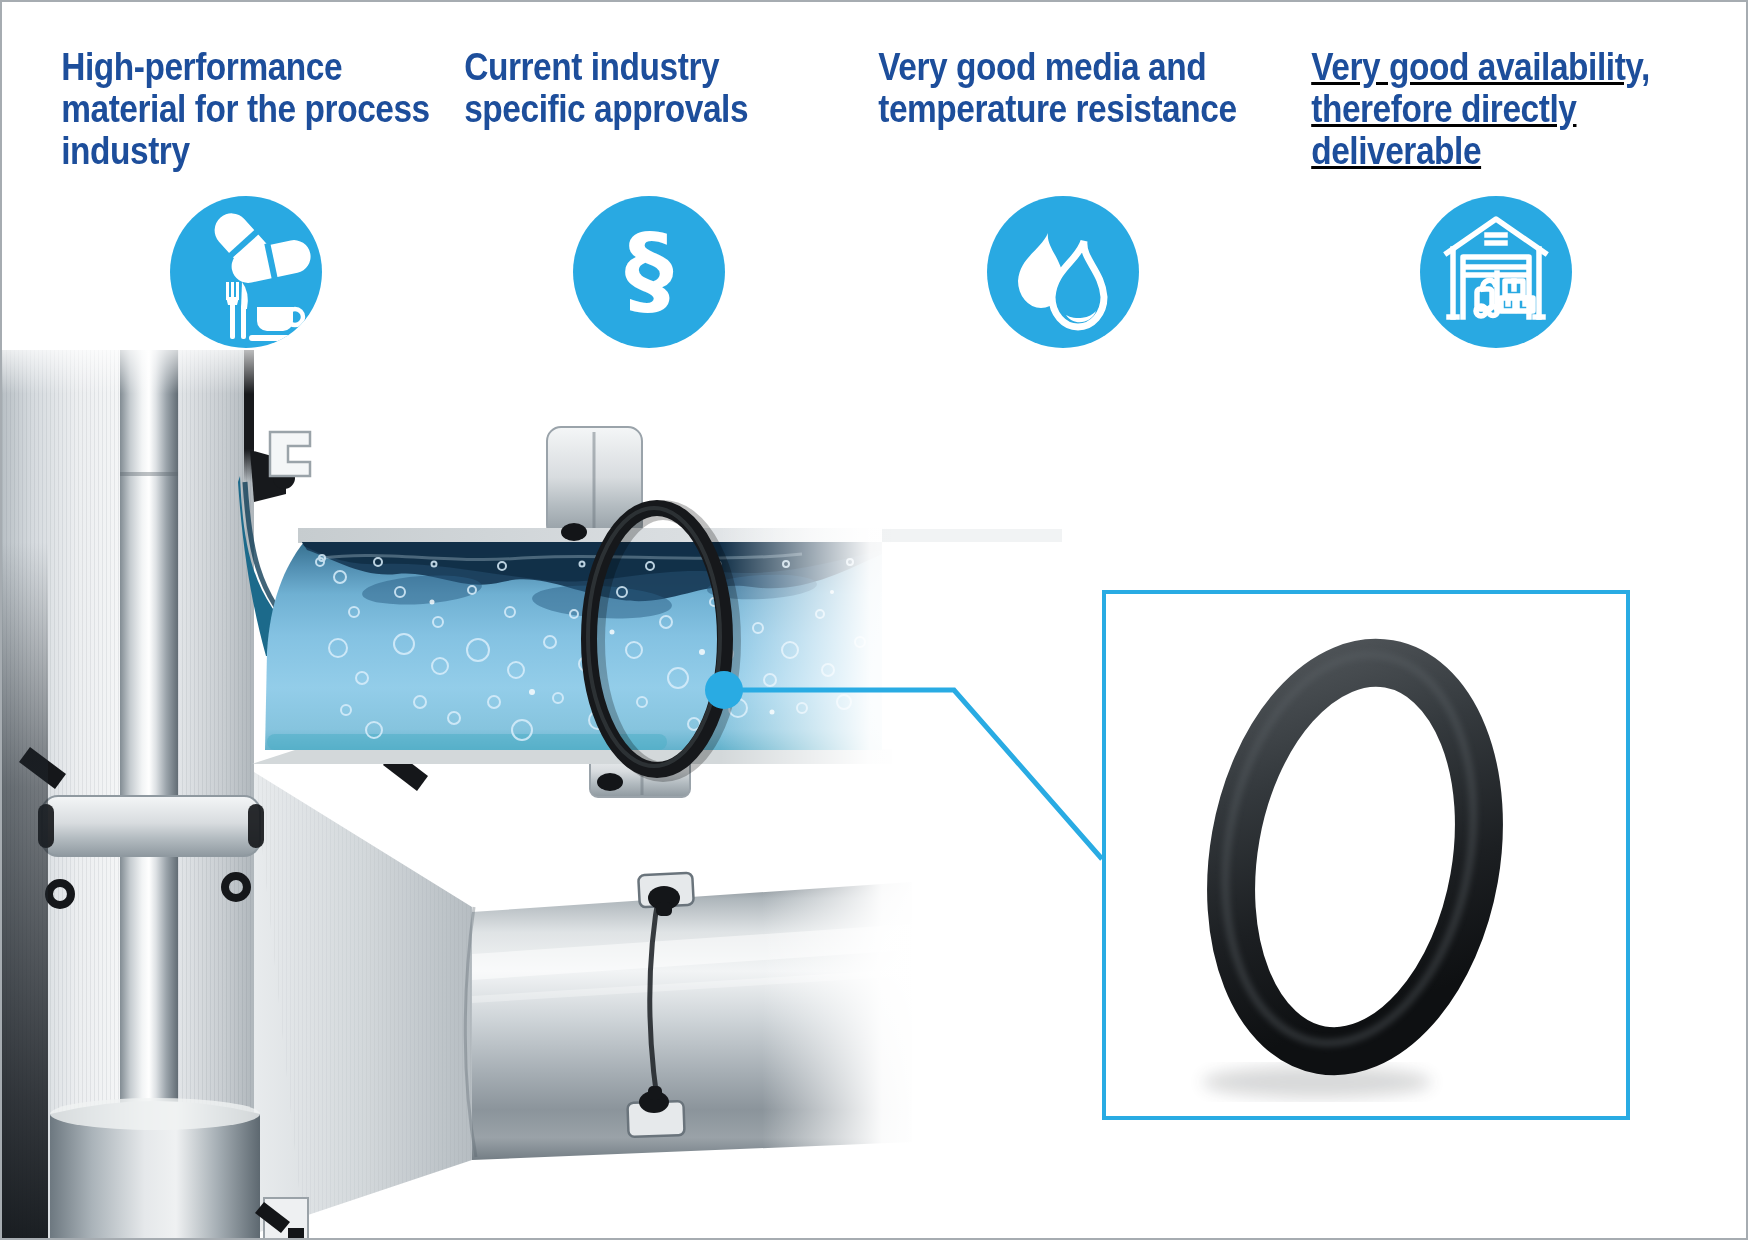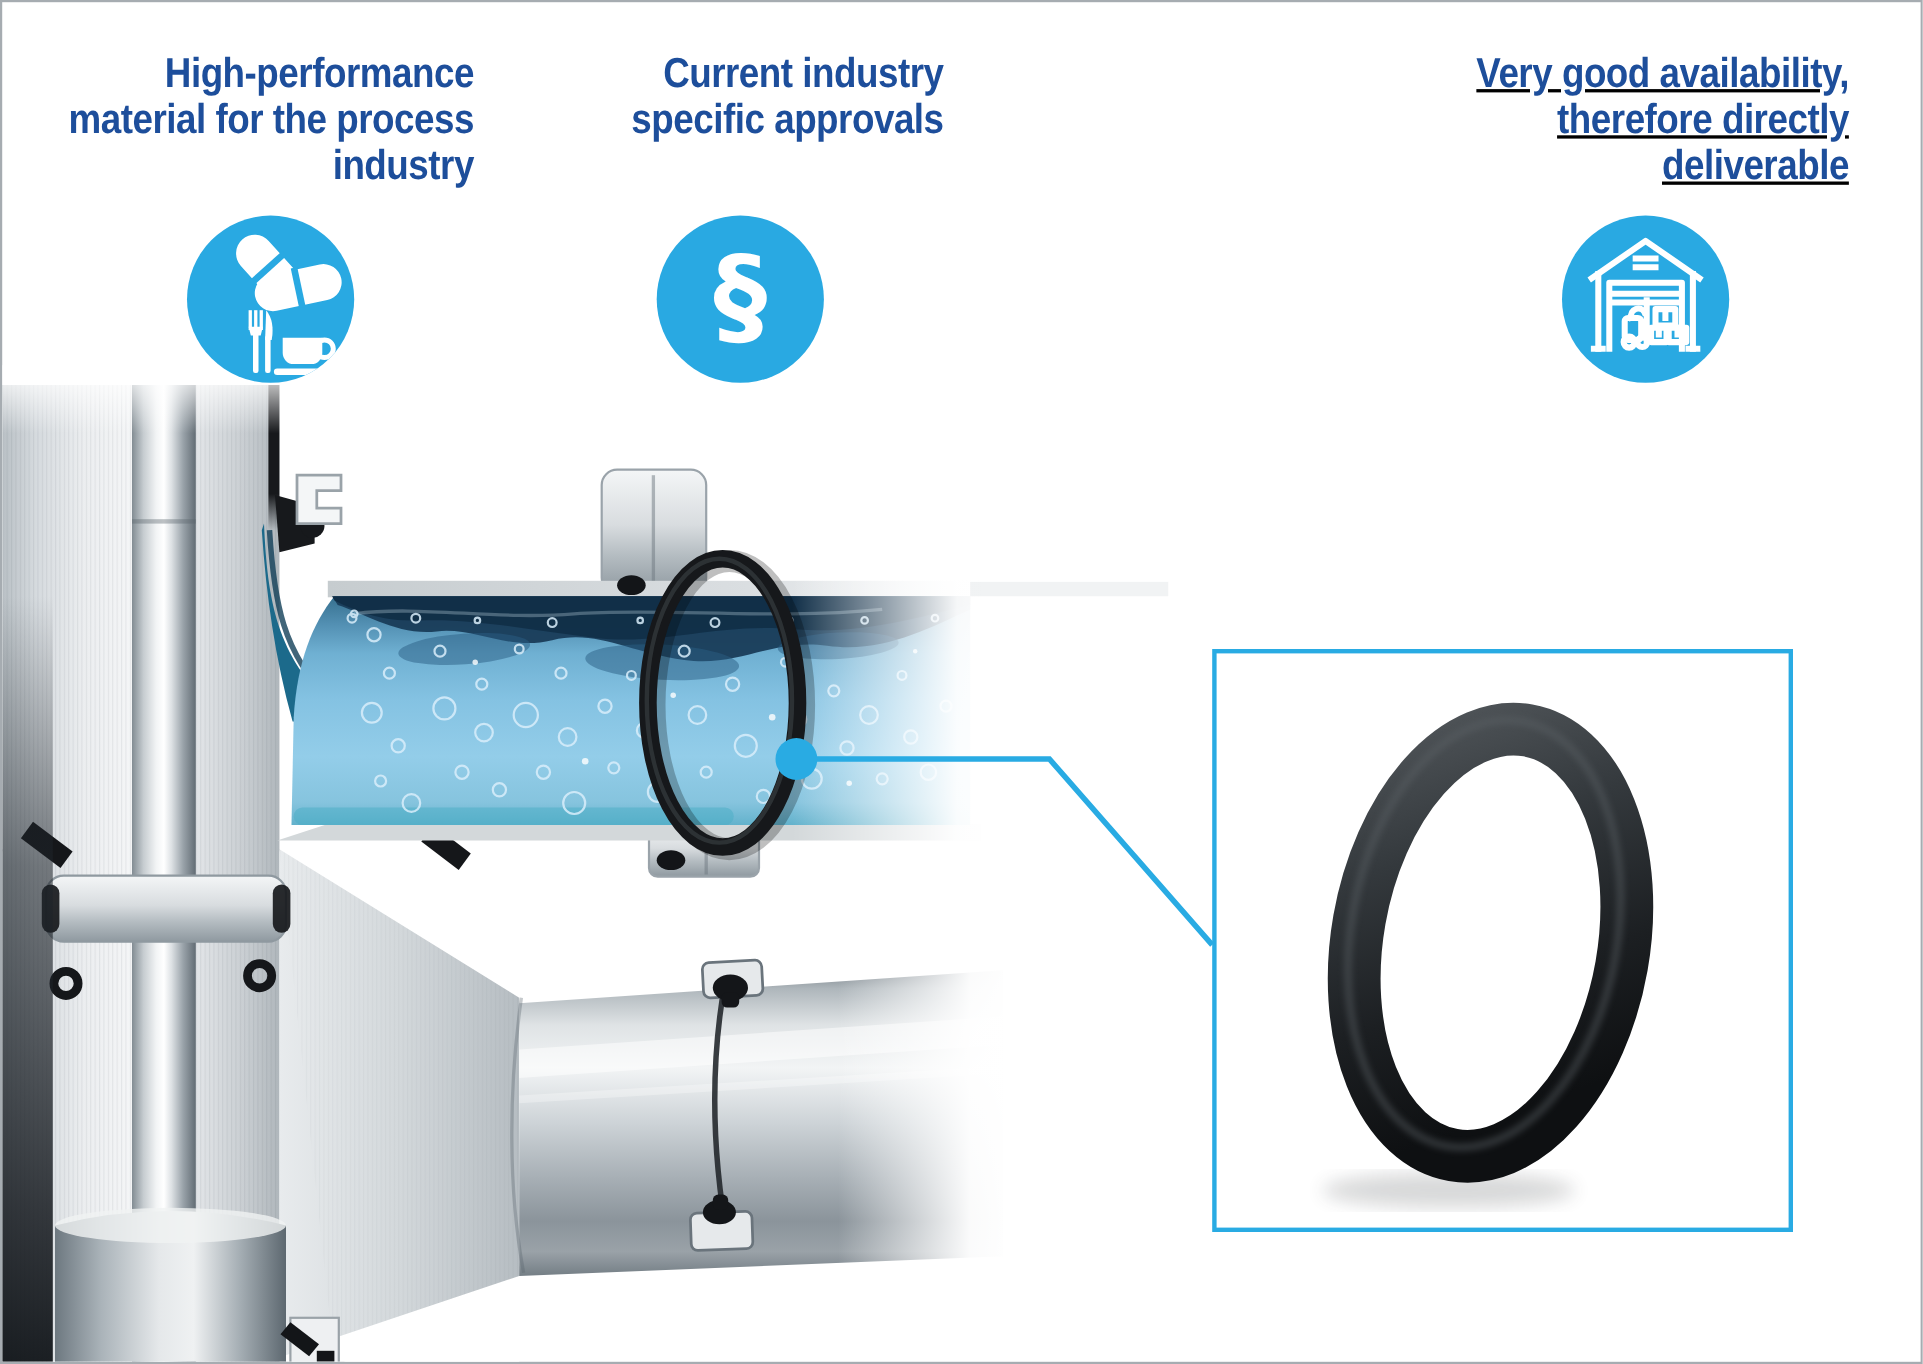--- a/index.html
+++ b/index.html
@@ -14,21 +14,21 @@
     width:1748px;height:1240px;
     background:#ffffff;
     border:2px solid var(--border-gray);
     box-sizing:border-box;
     overflow:hidden;
     font-family:"Liberation Sans", sans-serif;
   }
   .illustration-svg{position:absolute;left:0;top:0;width:1744px;height:1236px;}
   .feature-col{
     position:absolute;top:44px;width:420px;height:360px;
-    text-align:right;
+    text-align:left;
   }
   .feature-title{
     color:var(--navy-text);
     font-weight:700;
     font-size:38px;
     line-height:42px;
     letter-spacing:-0.5px;
     transform:scaleX(.88);
     transform-origin:center top;
   }
@@ -45,21 +45,21 @@
   .icon-circle svg{width:150px;height:150px;display:block;}
   .para-glyph{
     color:#ffffff;
     font-family:"DejaVu Sans", sans-serif;
     font-weight:700;
     font-size:98px;
     line-height:1;
     transform:translateY(-2px);
   }
   .col-1{left:34px;}
-  .col-2{left:461px;}
+  .col-2{left:437px;}
   .col-3{left:851px;}
   .col-4{left:1284px;text-decoration:underline;}
 </style>
 </head>
 <body>
 
 <div class="canvas">
 
   <svg class="illustration-svg" viewBox="0 0 1744 1236" aria-hidden="true">
     <defs>
@@ -363,20 +363,33 @@
   <div class="feature-col col-2">
     <div class="feature-title">
       <span>Current industry</span>
       <span>specific approvals</span>
     </div>
     <div class="icon-circle">
       <span class="para-glyph">§</span>
     </div>
   </div>
 
+  <div class="feature-col col-3">
+    <div class="feature-title">
+      <span>Very good media and</span>
+      <span>temperature resistance</span>
+    </div>
+    <div class="icon-circle">
+      <svg viewBox="0 0 150 150">
+        <path d="M60,36 C58,50 74,62 76,84 A23,27 0 1 1 30,84 C32,60 52,54 60,36 Z" fill="#fff"></path>
+        <path d="M96,44 C94,62 114,74 116,100 A26,30 0 1 1 64,100 C66,72 90,64 96,44 Z" fill="var(--accent-blue)" stroke="#fff" stroke-width="7"></path>
+        <path d="M78,118 a20,14 0 0 0 30,-4 c-4,12 -22,16 -30,4 z" fill="#fff"></path>
+      </svg>
+    </div>
+  </div>
 
   <div class="feature-col col-4">
     <div class="feature-title">
       <span>Very good availability,</span>
       <span>therefore directly</span>
       <span>deliverable</span>
     </div>
     <div class="icon-circle">
       <svg viewBox="0 0 150 150" fill="none" stroke="#fff" stroke-width="5.5" stroke-linejoin="round" stroke-linecap="square">
         <path d="M26,56 L75,22 L124,56"></path>

